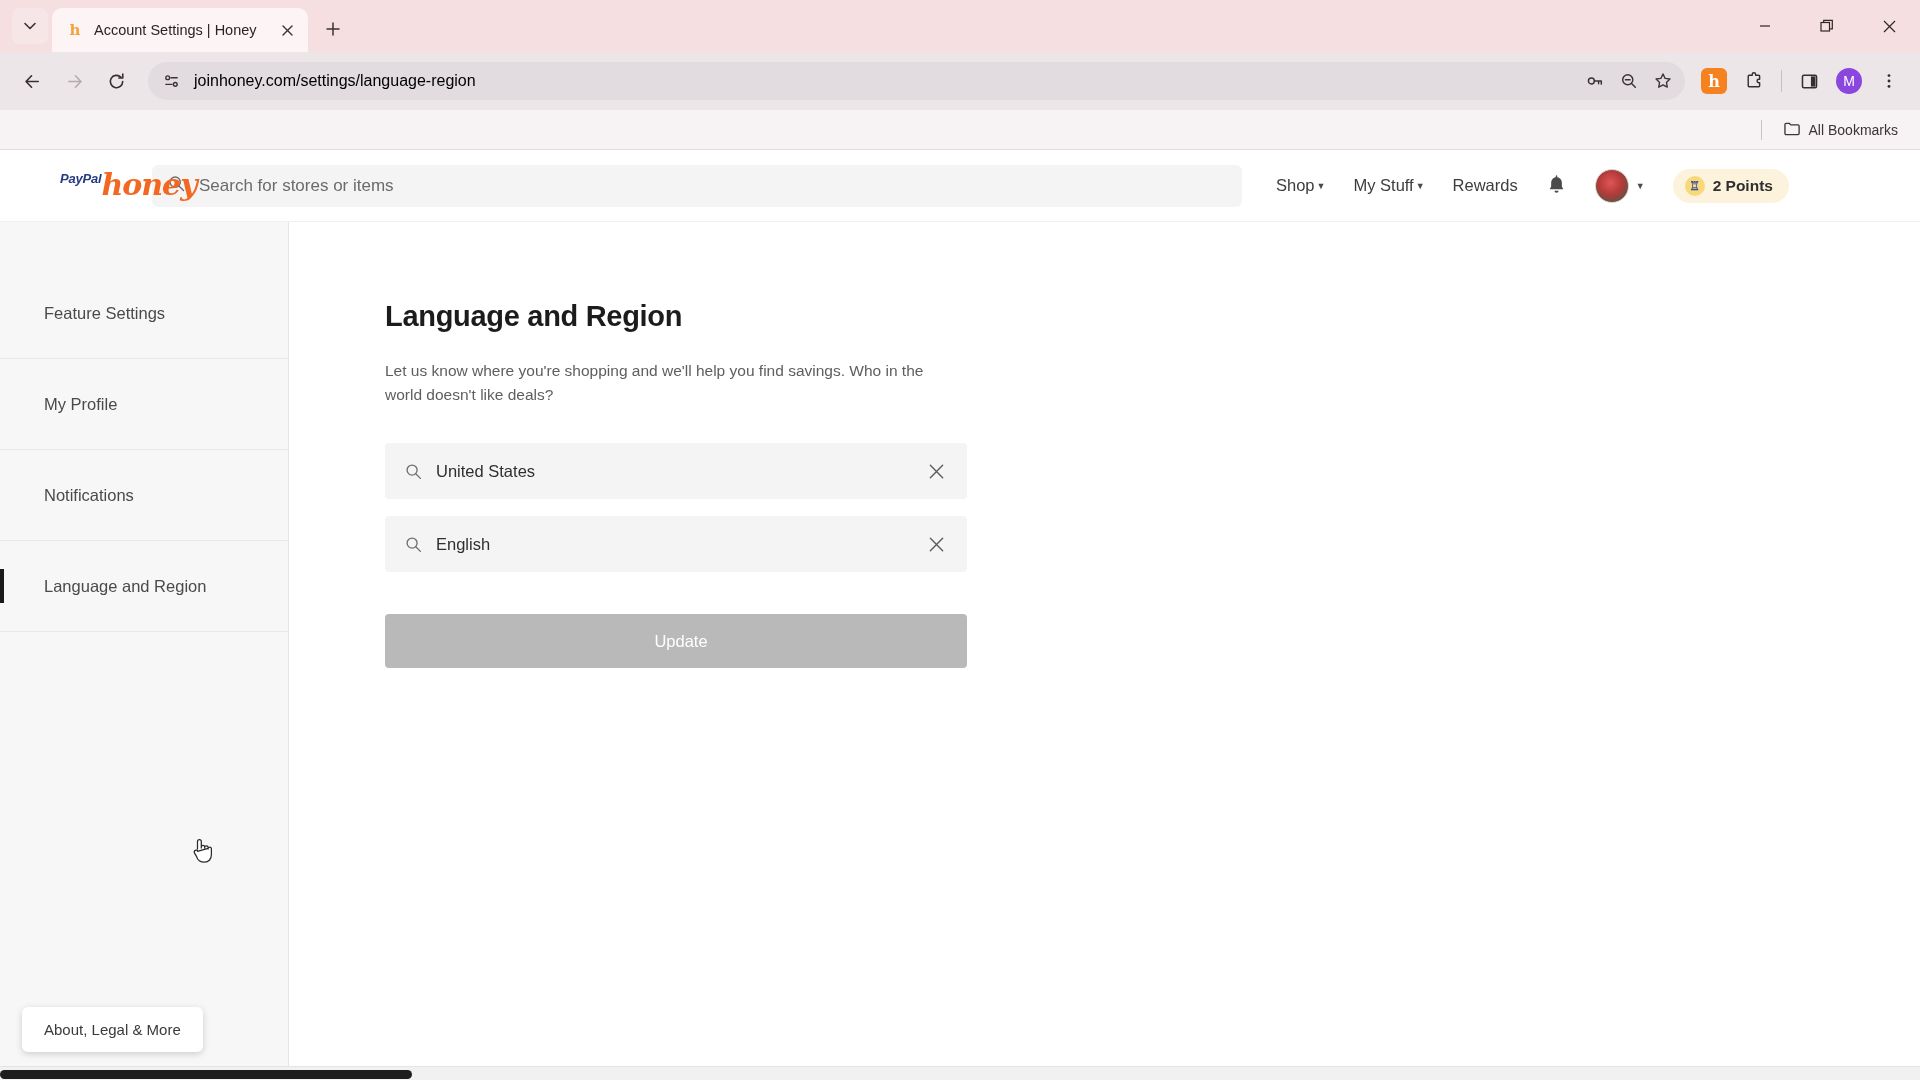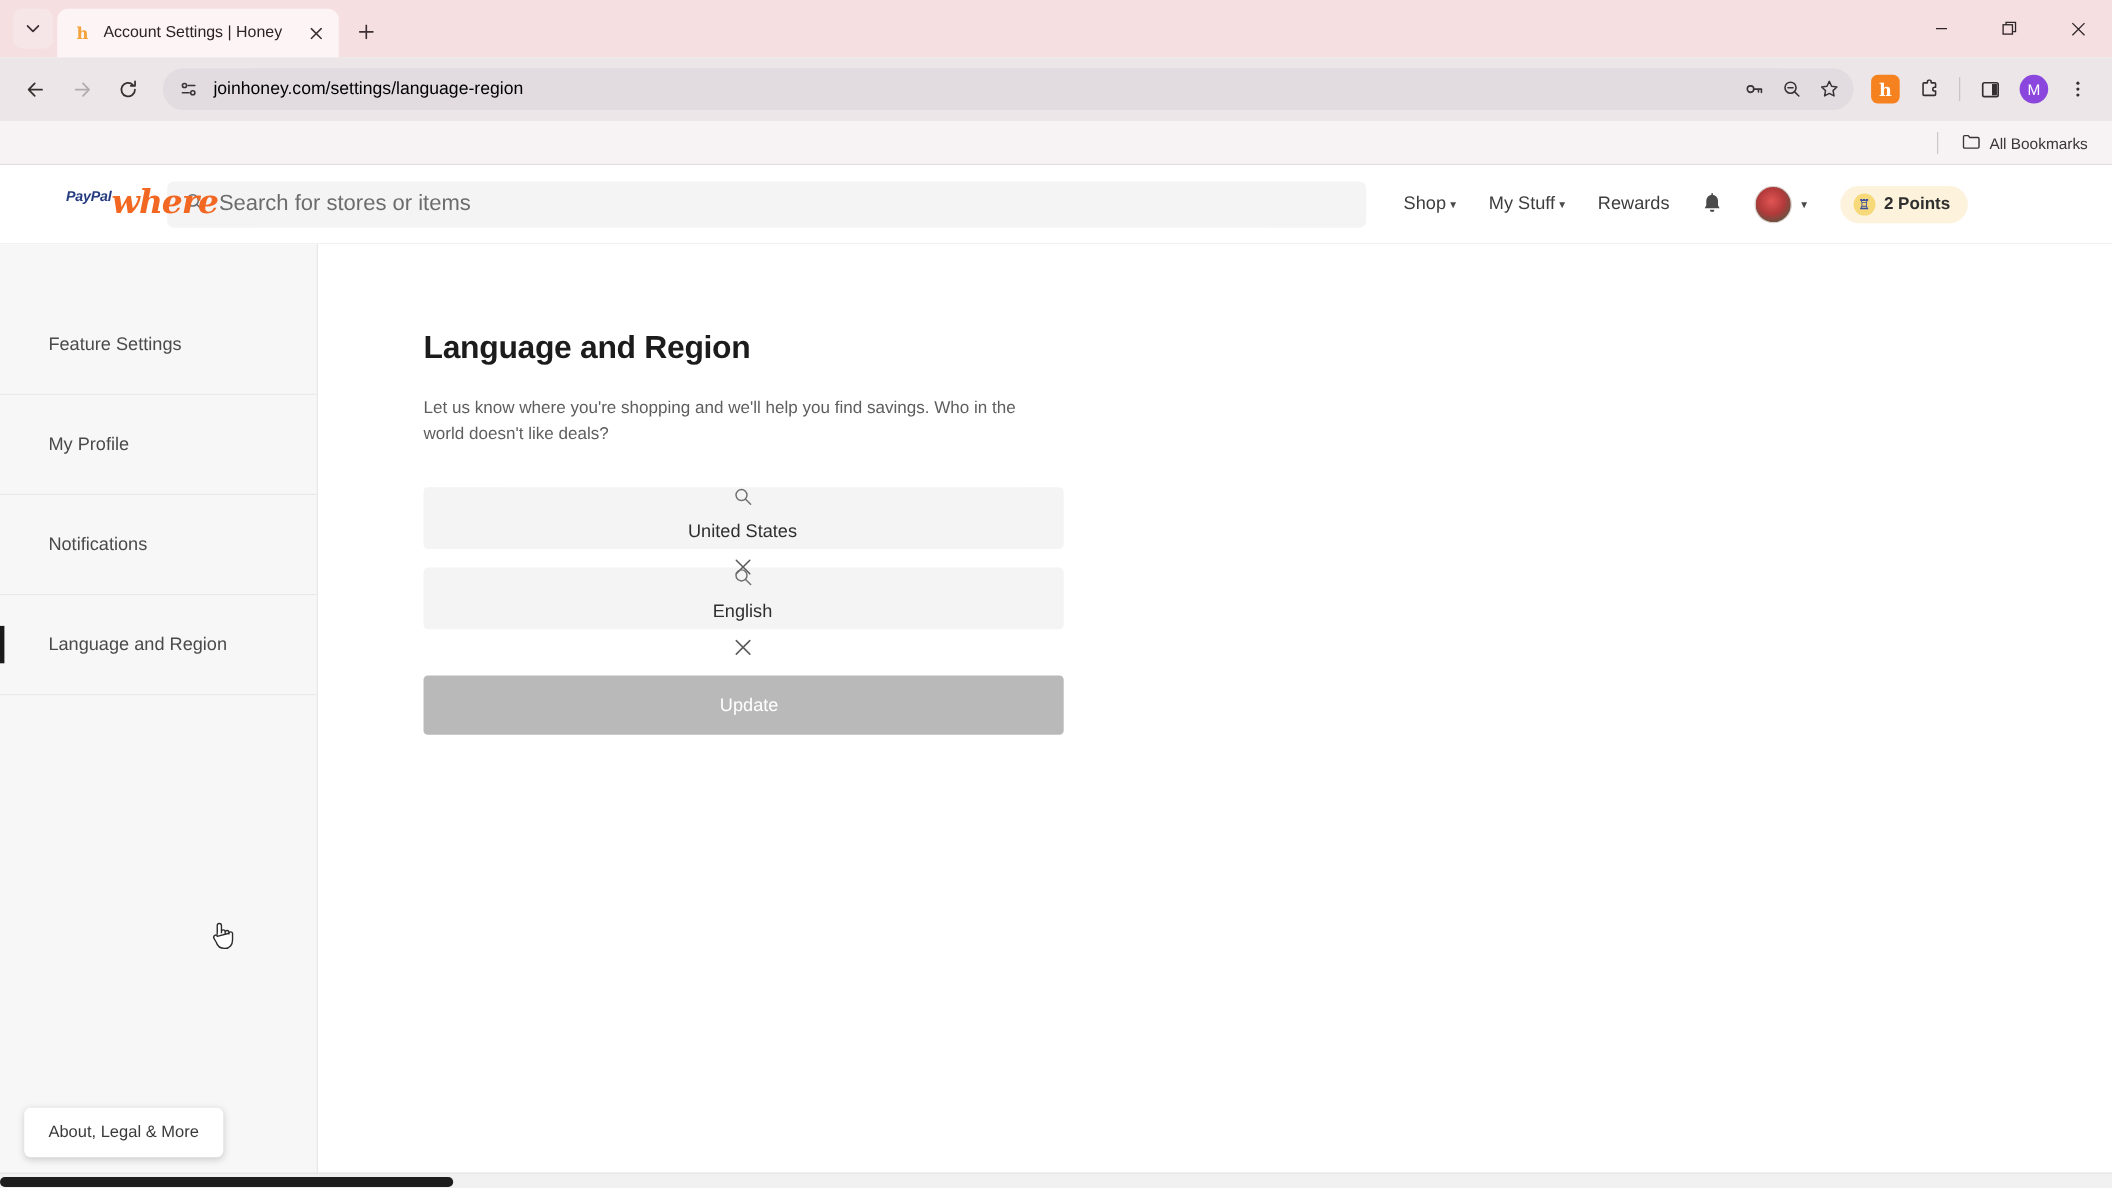--- a/index.html
+++ b/index.html
@@ -227,21 +227,21 @@
     background: #f4f4f4;
     border-radius: 6px;
     display: flex;
     align-items: center;
     padding: 0 16px;
     gap: 12px;
     max-width: 1090px;
   }
   .honey-search input {
     border: 0; background: transparent; outline: none;
-    font-size: 20px; color: #5c5c5c;
+    font-size: 17px; color: #5c5c5c;
     font-family: "Liberation Sans", sans-serif;
     flex: 1;
   }
   .honey-search input::placeholder { color: #6b6b6b; }
 
   .honey-nav { display: flex; align-items: center; gap: 28px; margin-left: 16px; }
   .hn-item {
     font-size: 16.5px;
     color: #3d3d3d;
     display: flex; align-items: center; gap: 2px;
@@ -342,21 +342,20 @@
   }
   .field {
     height: 56px;
     background: #f4f4f4;
     border-radius: 4px;
     display: flex;
     align-items: center;
     padding: 0 22px 0 20px;
     gap: 14px;
     margin-bottom: 17px;
-    flex-direction: column;
   }
   .field .fval {
     flex: 1;
     font-size: 16.5px;
     color: #2f2f2f;
   }
   .field .fsearch { color: #6e6e6e; display: flex; align-items: center; }
   .field .fclear { color: #5c5c5c; display: flex; align-items: center; }
   .update-btn {
     margin-top: 25px;
@@ -525,21 +524,21 @@
       </span>
       <span>All Bookmarks</span>
     </span>
   </div>
 
   <div class="page">
 
     <div class="honey-header">
       <div class="honey-logo">
         <span class="hl-paypal">PayPal</span>
-        <span class="hl-honey">where</span>
+        <span class="hl-honey">honey</span>
       </div>
 
       <div class="honey-search">
         <span>
           <svg width="17" height="17" viewBox="0 0 18 18">
               <circle cx="7.6" cy="7.6" r="5.4" stroke="#6b6b6b" stroke-width="1.5" fill="none"></circle>
               <path d="M11.6 11.6L16.4 16.4" stroke="#6b6b6b" stroke-width="1.5" stroke-linecap="round"></path>
             </svg>
         </span>
         <input type="text" placeholder="Search for stores or items" style="">

